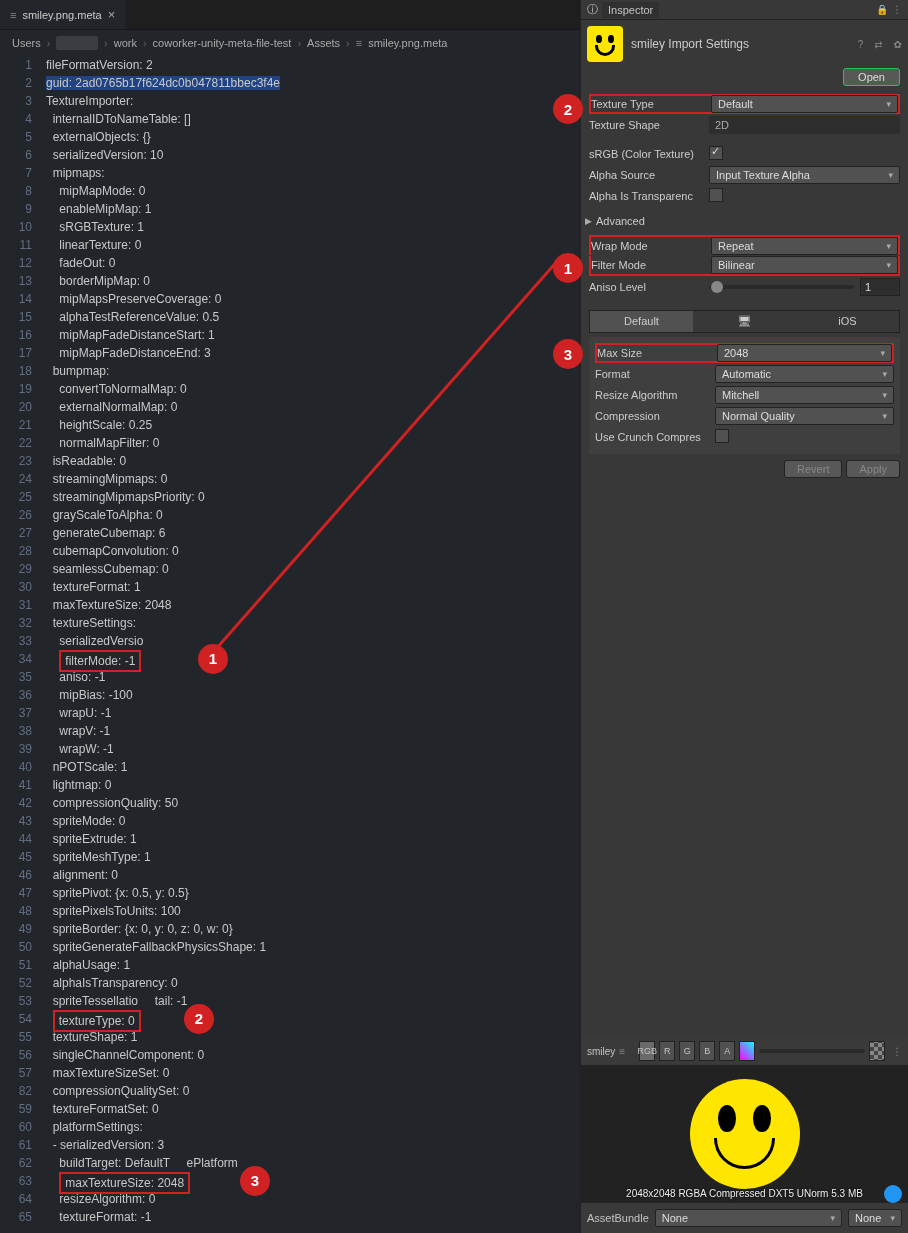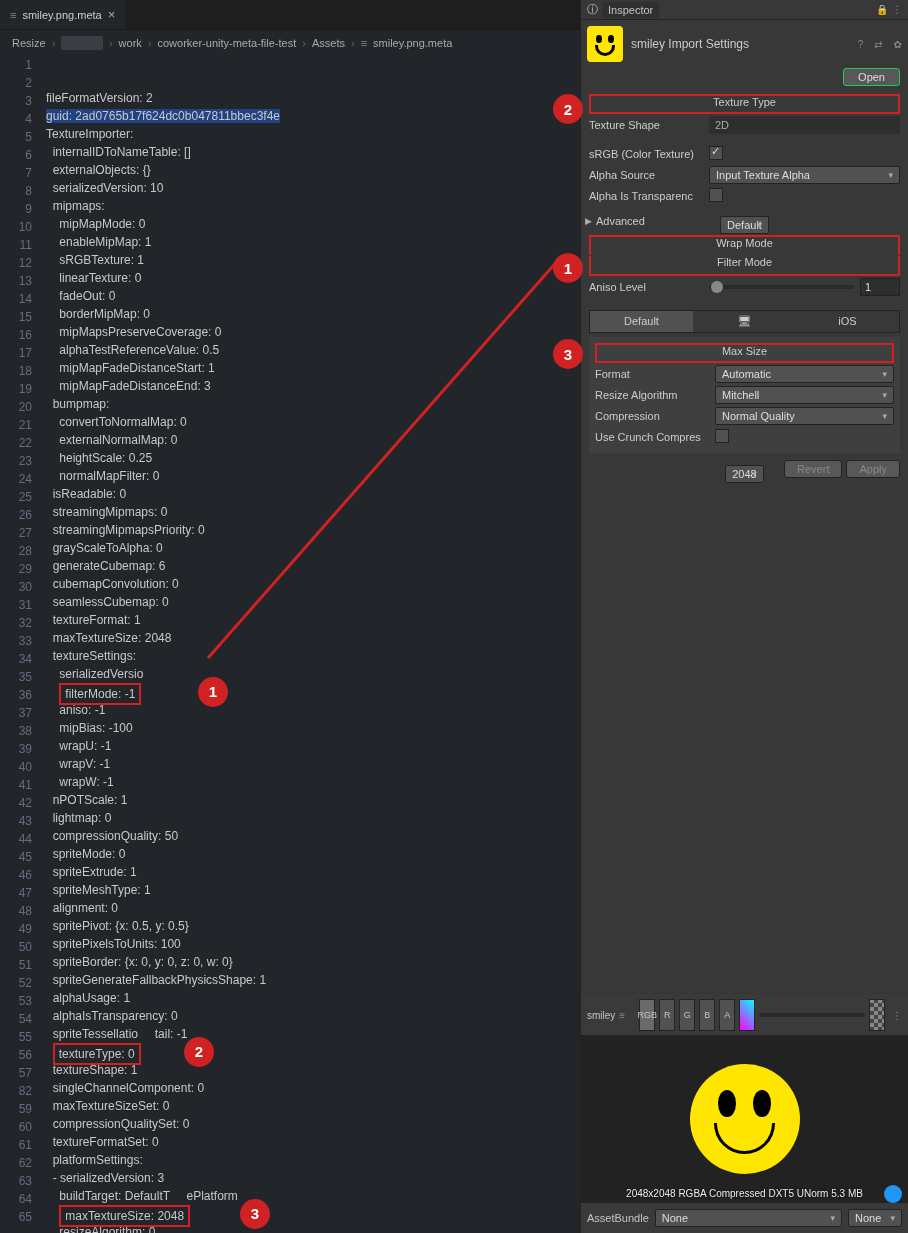--- a/index.html
+++ b/index.html
@@ -8,21 +8,21 @@
 .tab-bar { height: 30px; background: #1e1e1e; display: flex; align-items: center; border-bottom: 1px solid #181818; }
 .tab { display: flex; align-items: center; gap: 6px; padding: 0 10px; height: 100%; background: #22252a; color: #ccc; }
 .tab .ic { color: #888; }
 .close-x { color: #aaa; font-size: 13px; }
 .breadcrumb { display: flex; align-items: center; gap: 6px; padding: 6px 12px; color: #aaa; font-size: 11px; }
 .crumb { color: #aaa; }
 .sep { color: #666; }
 .crumb.hl { background: #3a3d42; padding: 1px 4px; border-radius: 2px; }
 .code-area { flex: 1; display: flex; font-family: "SF Mono", Menlo, Consolas, monospace; font-size: 12px; line-height: 18px; overflow: hidden; }
 .gutter { flex: 0 0 46px; text-align: right; padding-right: 14px; color: #636d83; user-select: none; }
-.lines { flex: 1; white-space: pre; position: relative; color: #c8c8c8; margin-top: 33px; }
+.lines { flex: 1; white-space: pre; position: relative; color: #c8c8c8; }
 .line { height: 18px; }
 .hl-guid { background: #214283; }
 .box-red { border: 2px solid #d02222; display: inline-block; padding: 0 4px; }
 .inspector { flex: 1; background: #383838; display: flex; flex-direction: column; border-left: 1px solid #222; }
 .insp-tab { height: 20px; background: #383838; display: flex; align-items: center; border-bottom: 1px solid #222; padding: 0 6px; font-size: 11px; }
 .insp-tab .spacer { flex: 1; }
 .insp-tab .title { background: #303030; padding: 2px 6px; border-radius: 2px 2px 0 0; }
 .ic-sm { color: #888; font-size: 10px; margin-left: 3px; }
 .header-row { display: flex; align-items: center; padding: 6px; gap: 8px; }
 .smiley-thumb { width: 36px; height: 36px; background: #ffe600; border-radius: 4px; position: relative; }
@@ -43,49 +43,49 @@
 .chk.on::after { content: "✓"; position: absolute; top: -2px; left: 1px; font-size: 11px; color: #ddd; }
 .foldout { display: flex; align-items: center; gap: 4px; padding: 4px 4px; color: #ccc; }
 .tri { color: #aaa; font-size: 9px; }
 .slider-row { display: flex; align-items: center; gap: 6px; }
 .slider-track { flex: 1; height: 4px; background: #2a2a2a; border-radius: 2px; position: relative; }
 .slider-thumb { position: absolute; left: 2px; top: -4px; width: 12px; height: 12px; background: #888; border-radius: 50%; }
 .num-in { width: 40px; background: #2e2e2e; border: 1px solid #222; color: #ddd; height: 18px; padding: 0 4px; font-size: 11px; }
 .platform-tabs { display: flex; margin-top: 8px; border: 1px solid #222; }
 .ptab { flex: 1; text-align: center; padding: 4px 0; font-size: 11px; background: #383838; color: #ccc; }
 .ptab.active { background: #515151; }
-.cbox-red { border: 2px solid #d02222; flex-direction: column; }
+.cbox-red { border: 2px solid #d02222; }
 .actions { display: flex; justify-content: flex-end; gap: 4px; padding: 6px 8px; }
 .btn { background: #585858; border: 1px solid #222; color: #888; padding: 2px 12px; border-radius: 3px; font-size: 11px; }
 .callout { position: absolute; width: 30px; height: 30px; background: #d02222; color: #fff; border-radius: 50%; display: flex; align-items: center; justify-content: center; font-size: 15px; font-weight: bold; z-index: 10; }
 .preview-foot { margin-top: auto; background: #282828; }
 .prev-bar { display: flex; align-items: center; gap: 4px; padding: 4px 6px; background: #3a3a3a; font-size: 10px; }
-.sq { width: 16px; height: 32px; display: flex; align-items: center; justify-content: center; background: #515151; border: 1px solid #222; font-size: 9px; }
+.sq { width: 16px; height: 20px; display: flex; align-items: center; justify-content: center; background: #515151; border: 1px solid #222; font-size: 9px; }
 .sq.active { background: #6a6a6a; }
-.prev-img { height: 168px; background: #222; position: relative; display: flex; align-items: center; justify-content: center; }
+.prev-img { height: 138px; background: #222; position: relative; display: flex; align-items: center; justify-content: center; }
 .prev-caption { position: absolute; bottom: 4px; left: 0; right: 0; text-align: center; font-size: 10px; color: #eee; text-shadow: 0 0 2px #000; }
 .bundle-bar { display: flex; align-items: center; gap: 6px; padding: 6px; background: #3a3a3a; }
 .bundle-bar .dd { flex: 1; }
 .bundle-bar .dd.sm { flex: 0 0 54px; }
 svg.arrow { position: absolute; top: 0; left: 0; pointer-events: none; z-index: 5; }
 .cloud-ic { position: absolute; right: 6px; top: -18px; width: 18px; height: 18px; background: #2196f3; border-radius: 50%; }
 </style>
 </head>
 <body>
 
 <div class="editor">
   <div class="tab-bar">
     <div class="tab">
       <span class="ic">≡</span>
       <span>smiley.png.meta</span>
       <span class="close-x">×</span>
     </div>
   </div>
   <div class="breadcrumb" id="bc">
-      <span class="crumb">Resize</span>
+      <span class="crumb">Users</span>
       <span class="sep">›</span>
       <span class="crumb hl">&nbsp;&nbsp;&nbsp;&nbsp;&nbsp;&nbsp;&nbsp;&nbsp;&nbsp;&nbsp;&nbsp;</span>
       <span class="sep">›</span>
       <span class="crumb">work</span>
       <span class="sep">›</span>
       <span class="crumb">coworker-unity-meta-file-test</span>
       <span class="sep">›</span>
       <span class="crumb">Assets</span>
       <span class="sep">›</span>
       <span style="color: rgb(136, 136, 136);">≡ </span>

